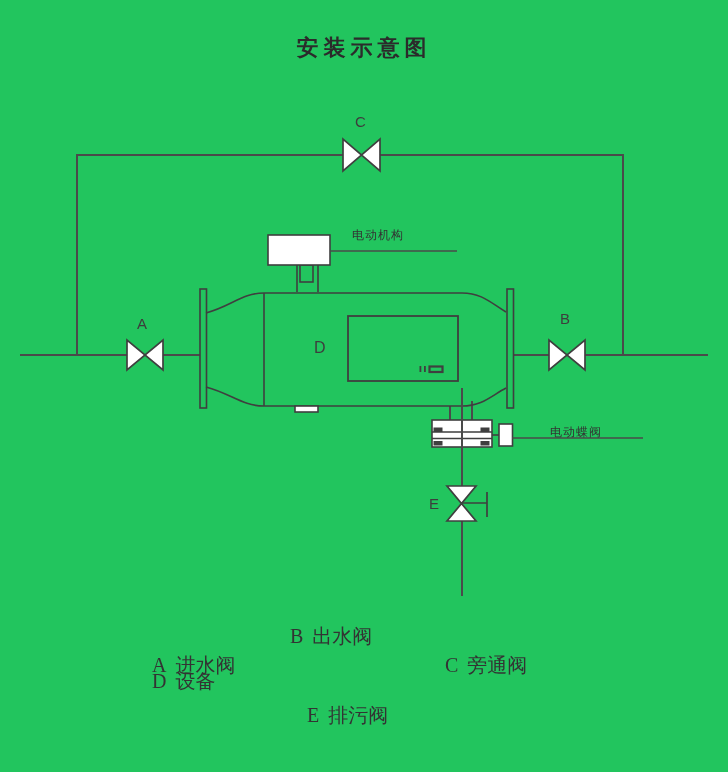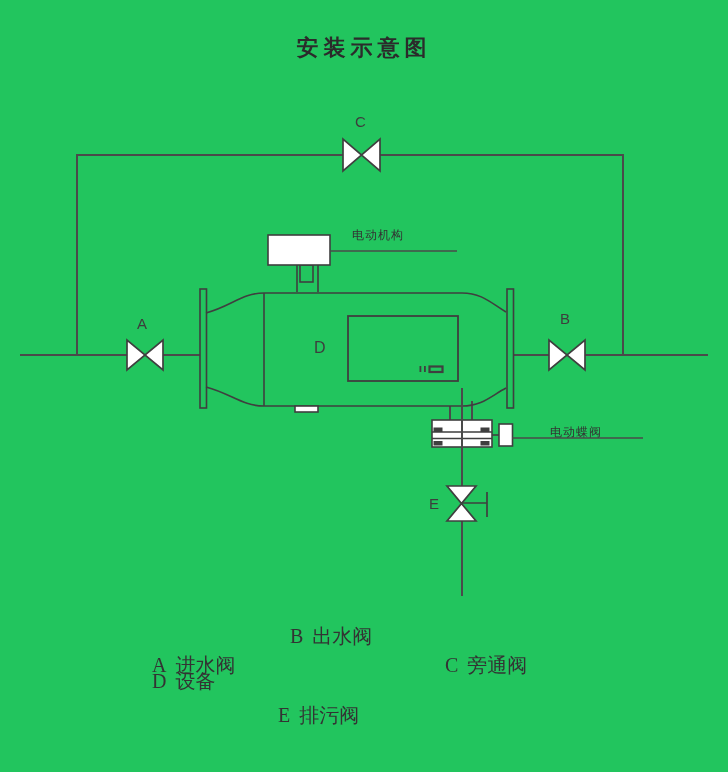--- a/index.html
+++ b/index.html
@@ -97,18 +97,18 @@
     </div>
     <div class="legend-item" style="left:290px;top:626px;">
       <span class="lk">B</span><span>出水阀</span>
     </div>
     <div class="legend-item" style="left:445px;top:655px;">
       <span class="lk">C</span><span>旁通阀</span>
     </div>
     <div class="legend-item" style="left:152px;top:671px;">
       <span class="lk">D</span><span>设备</span>
     </div>
-    <div class="legend-item" style="left:278px;top:705px;">
+    <div class="legend-item" style="left:307px;top:705px;">
       <span class="lk">E</span><span>排污阀</span>
     </div>
   </div>
 
 </div>
 
 </body></html>

